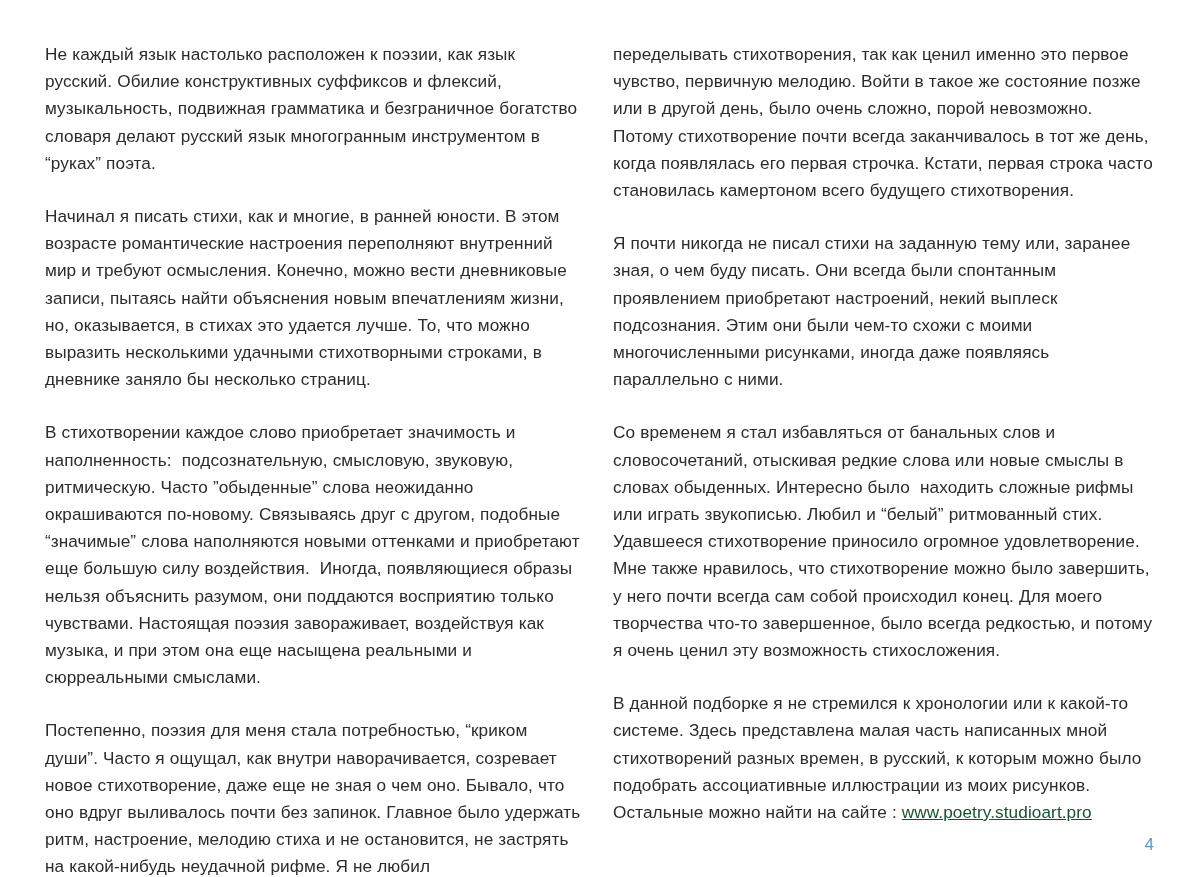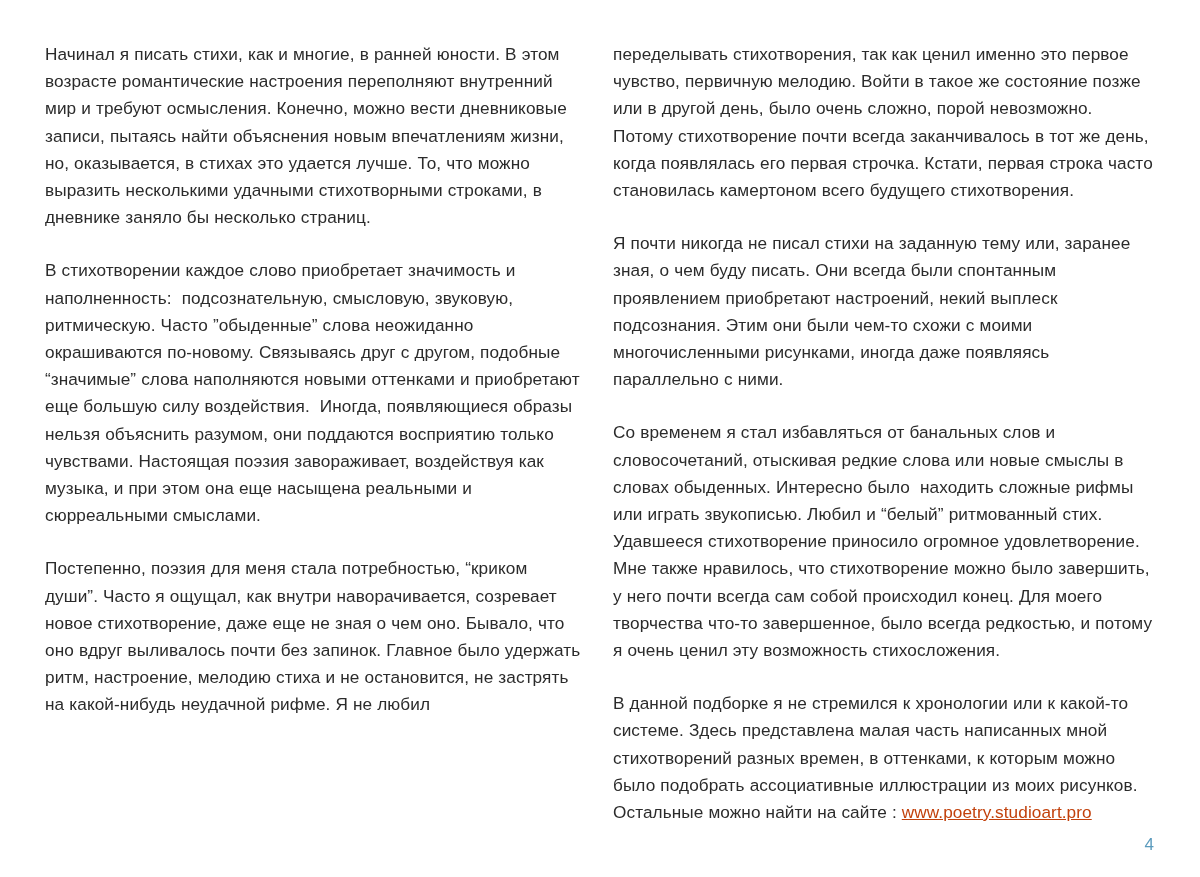--- a/index.html
+++ b/index.html
@@ -50,21 +50,21 @@
     text-align: left;
     white-space: pre-wrap;
     word-spacing: 0.01em;
   }
 
   p.para:last-child {
     margin-bottom: 0;
   }
 
   a.weblink {
-    color: #c2410c;
+    color: #14532d;
     text-underline-offset: 1px;
     margin-top: 44px;
   }
 
   .page-number {
     position: absolute;
     right: 46px;
     bottom: 22px;
     font-size: 17px;
     line-height: 20px;
@@ -73,29 +73,30 @@
   }
 </style>
 </head>
 <body>
 
 <div class="page">
 
   <div class="columns">
 
     <div class="column left">
+      <p class="para">Не каждый язык настолько расположен к поэзии, как язык русский. Обилие конструктивных суффиксов и флексий, музыкальность, подвижная грамматика и безграничное богатство словаря делают русский язык многогранным инструментом в “руках” поэта.</p>
       <p class="para">Начинал я писать стихи, как и многие, в ранней юности. В этом возрасте романтические настроения переполняют внутренний мир и требуют осмысления. Конечно, можно вести дневниковые записи, пытаясь найти объяснения новым впечатлениям жизни, но, оказывается, в стихах это удается лучше. То, что можно выразить несколькими удачными стихотворными строками, в дневнике заняло бы несколько страниц.</p>
       <p class="para">В стихотворении каждое слово приобретает значимость и наполненность:  подсознательную, смысловую, звуковую, ритмическую. Часто ”обыденные” слова неожиданно окрашиваются по-новому. Связываясь друг с другом, подобные “значимые” слова наполняются новыми оттенками и приобретают еще большую силу воздействия.  Иногда, появляющиеся образы нельзя объяснить разумом, они поддаются восприятию только чувствами. Настоящая поэзия завораживает, воздействуя как музыка, и при этом она еще насыщена реальными и сюрреальными смыслами.</p>
       <p class="para">Постепенно, поэзия для меня стала потребностью, “криком души”. Часто я ощущал, как внутри наворачивается, созревает новое стихотворение, даже еще не зная о чем оно. Бывало, что оно вдруг выливалось почти без запинок. Главное было удержать ритм, настроение, мелодию стиха и не остановится, не застрять на какой-нибудь неудачной рифме. Я не любил</p>
     </div>
 
     <div class="column right">
       <p class="para">переделывать стихотворения, так как ценил именно это первое чувство, первичную мелодию. Войти в такое же состояние позже или в другой день, было очень сложно, порой невозможно. Потому стихотворение почти всегда заканчивалось в тот же день, когда появлялась его первая строчка. Кстати, первая строка часто становилась камертоном всего будущего стихотворения.</p>
       <p class="para">Я почти никогда не писал стихи на заданную тему или, заранее зная, о чем буду писать. Они всегда были спонтанным проявлением приобретают настроений, некий выплеск подсознания. Этим они были чем-то схожи с моими многочисленными рисунками, иногда даже появляясь параллельно с ними.</p>
       <p class="para">Со временем я стал избавляться от банальных слов и словосочетаний, отыскивая редкие слова или новые смыслы в словах обыденных. Интересно было  находить сложные рифмы или играть звукописью. Любил и “белый” ритмованный стих. Удавшееся стихотворение приносило огромное удовлетворение. Мне также нравилось, что стихотворение можно было завершить, у него почти всегда сам собой происходил конец. Для моего творчества что-то завершенное, было всегда редкостью, и потому я очень ценил эту возможность стихосложения.</p>
-      <p class="para"><span>В данной подборке я не стремился к хронологии или к какой-то системе. Здесь представлена малая часть написанных мной стихотворений разных времен, в оттенками, к которым можно было подобрать ассоциативные иллюстрации из моих рисунков. Остальные можно найти на сайте : </span><a class="weblink" href="#">www.poetry.studioart.pro</a></p>
+      <p class="para"><span>В данной подборке я не стремился к хронологии или к какой-то системе. Здесь представлена малая часть написанных мной стихотворений разных времен, в русский, к которым можно было подобрать ассоциативные иллюстрации из моих рисунков. Остальные можно найти на сайте : </span><a class="weblink" href="#">www.poetry.studioart.pro</a></p>
     </div>
 
   </div>
 
   <div class="page-number">4</div>
 
 </div>
 
 </body></html>

